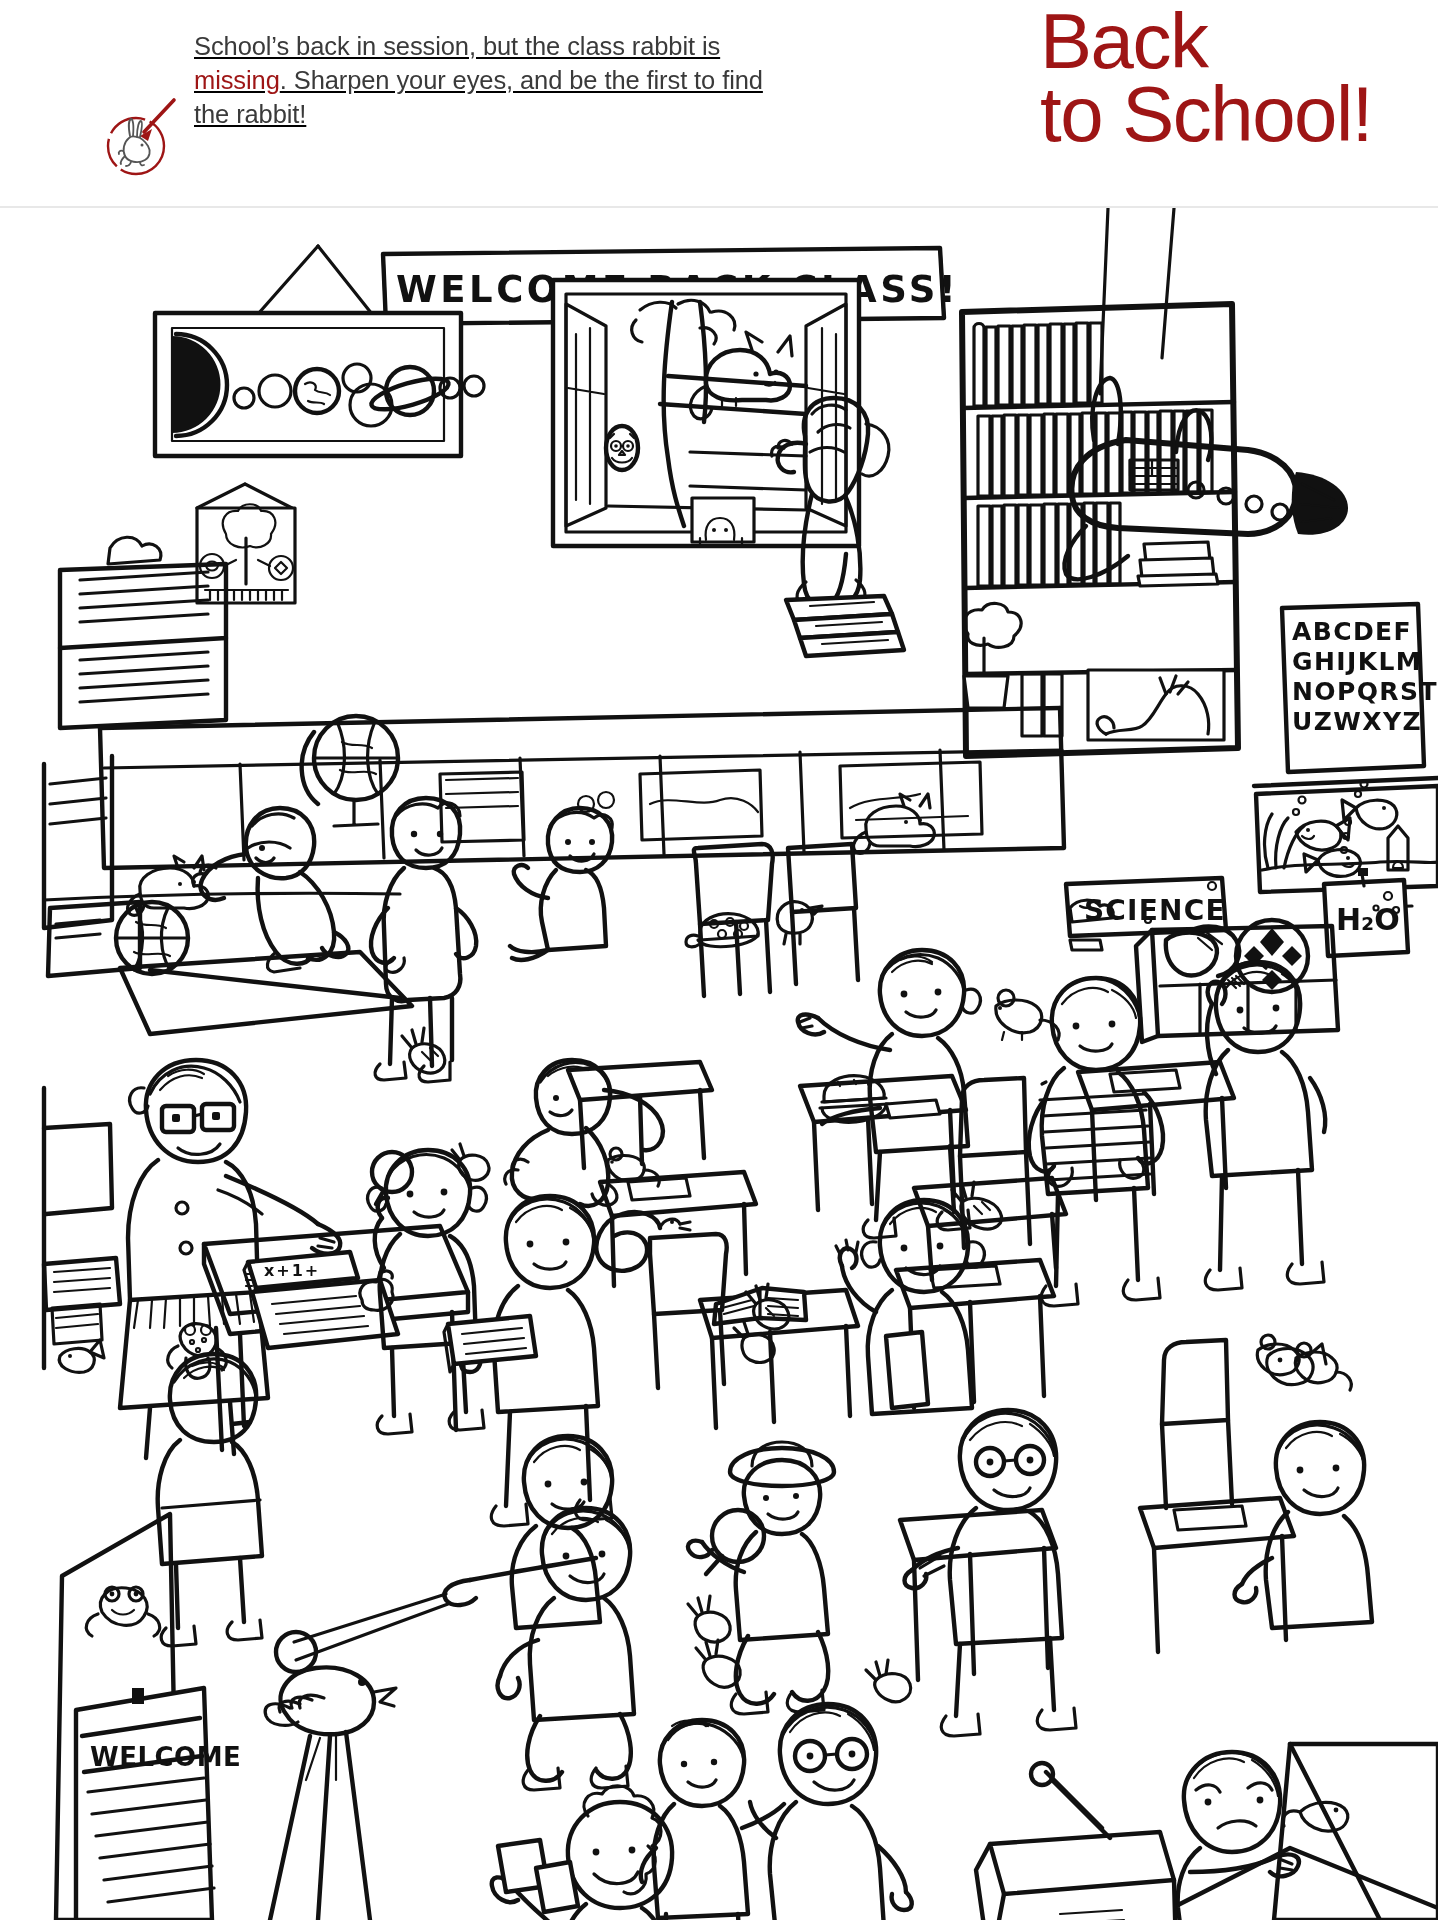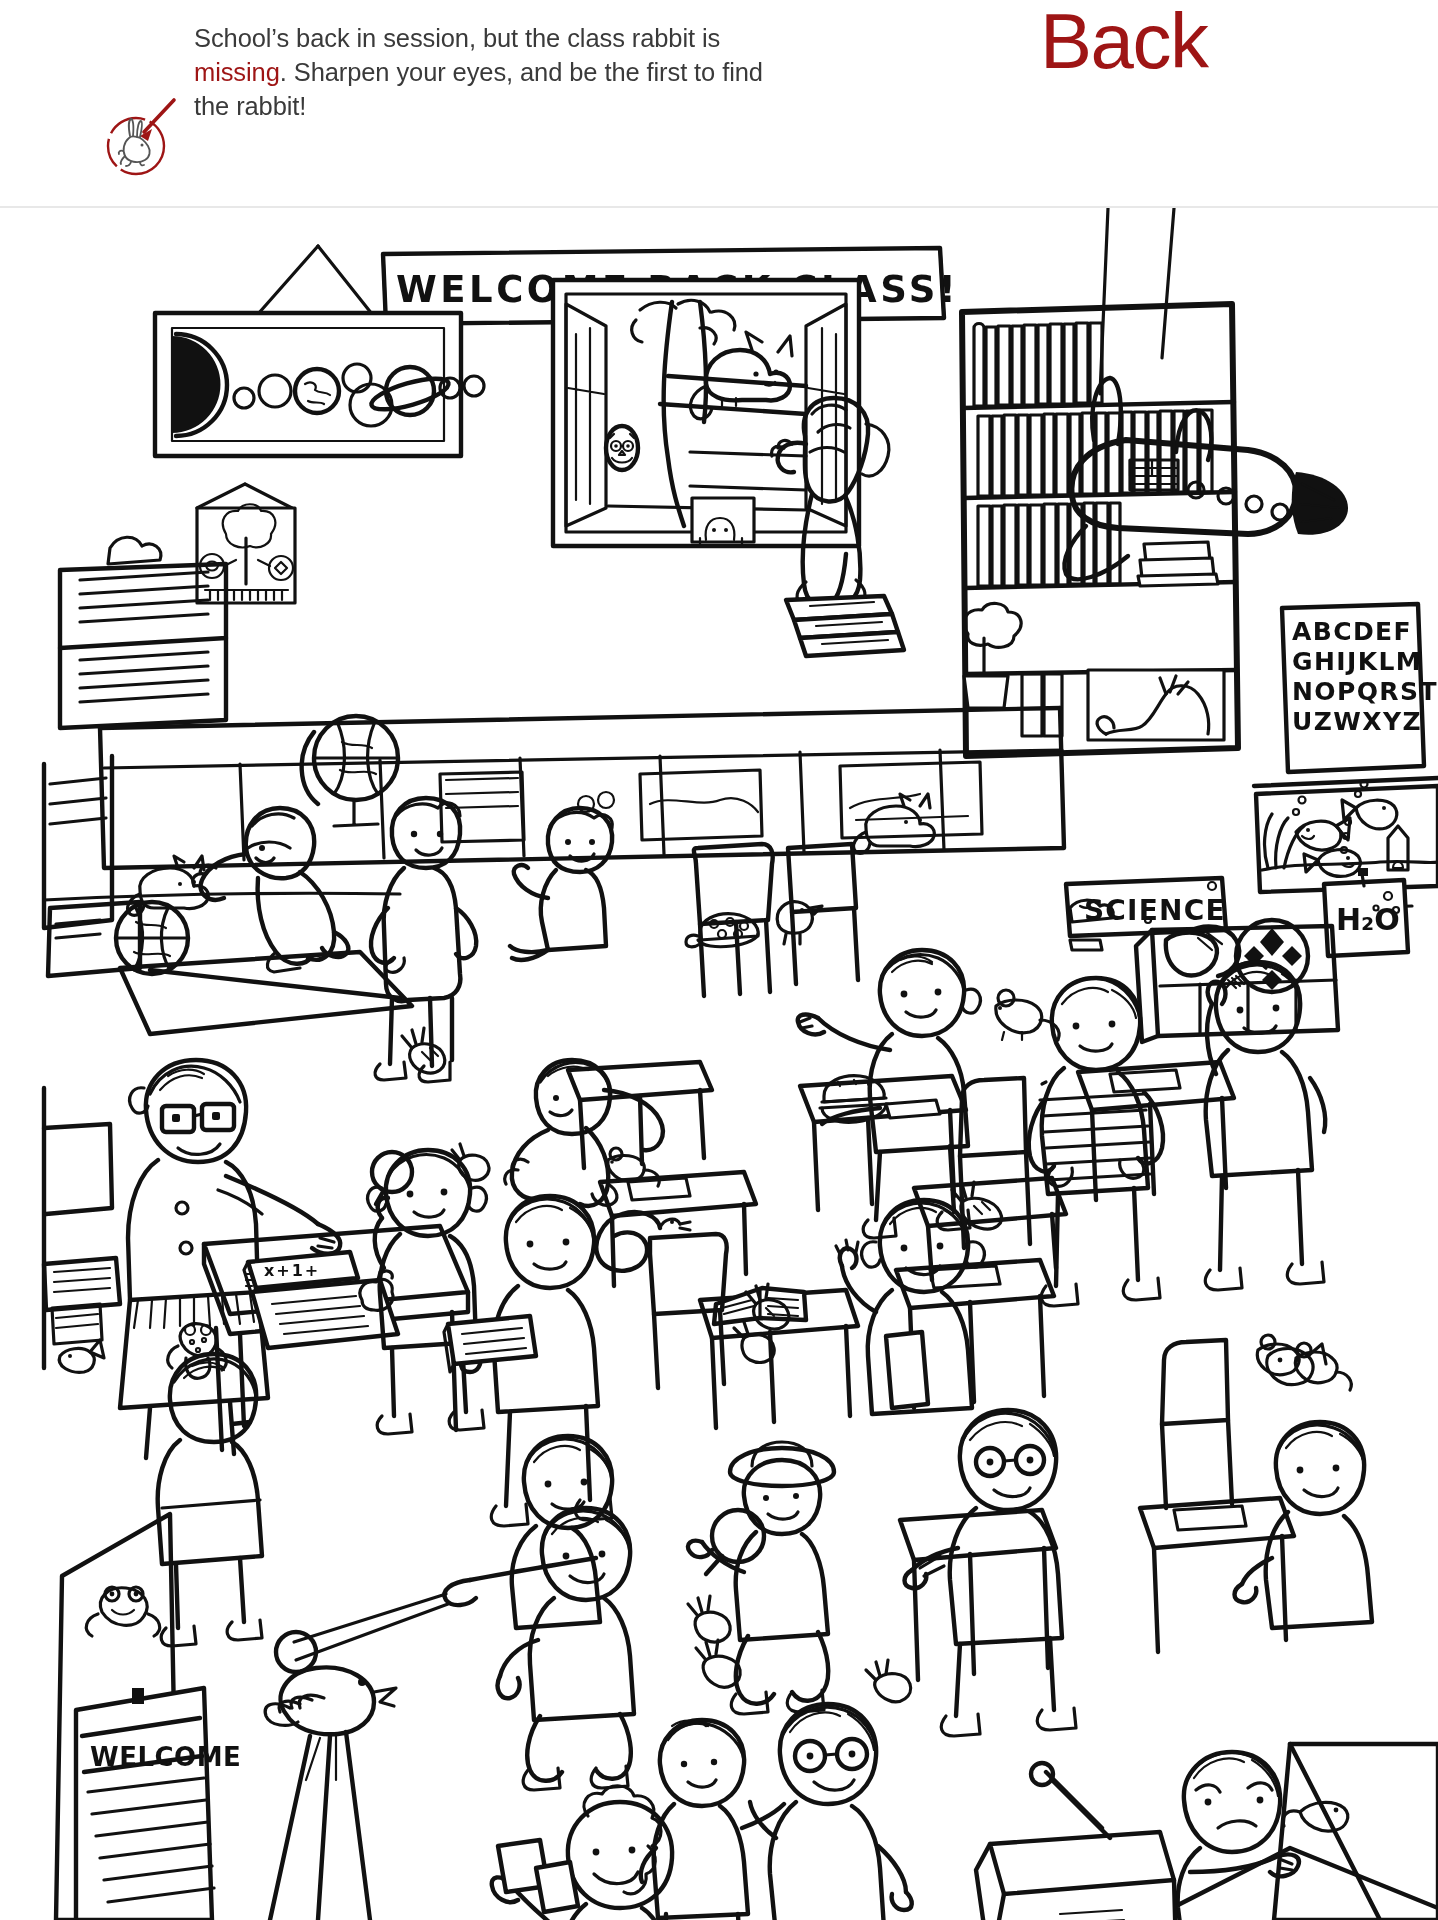--- a/index.html
+++ b/index.html
@@ -24,22 +24,23 @@
   }
   .header-rule {
     position: absolute;
     left: 0; top: 206px;
     width: 1438px; height: 2px;
     background: #e8e8e8;
   }
 
   .intro-block {
     position: absolute;
-    left: 96px; top: 22px;
+    left: 96px; top: 30px;
     width: 700px;
+    text-decoration: underline;
   }
   .intro-text {
     font-family: "Liberation Sans", sans-serif;
     font-size: 25.5px;
     line-height: 1.33;
     color: #3a3a3a;
     letter-spacing: -0.1px;
     margin: 0;
     padding-left: 98px;
   }
@@ -119,20 +120,21 @@
         <path d="M29 60 C26 63 24 66 25 68"></path>
         <path d="M35 66 C34 69 32 70 30 70"></path>
         <path d="M44 66 C44 69 46 70 48 69"></path>
         <path d="M27 55 C24 54 22 56 23 58"></path>
       </g>
     </svg>
   </div>
 
   <div class="title-block">
     <div class="title-line">Back</div>
+    <div class="title-line">to School!</div>
   </div>
 
   <div class="header-rule"></div>
 </div>
 
 <div class="scene">
 <svg width="1438" height="1712" viewBox="0 0 1438 1712">
 
   <g>
     <path class="paper w3" stroke-width="4.4" d="M383 46 L940 40 L944 110 L386 116 Z"></path>

